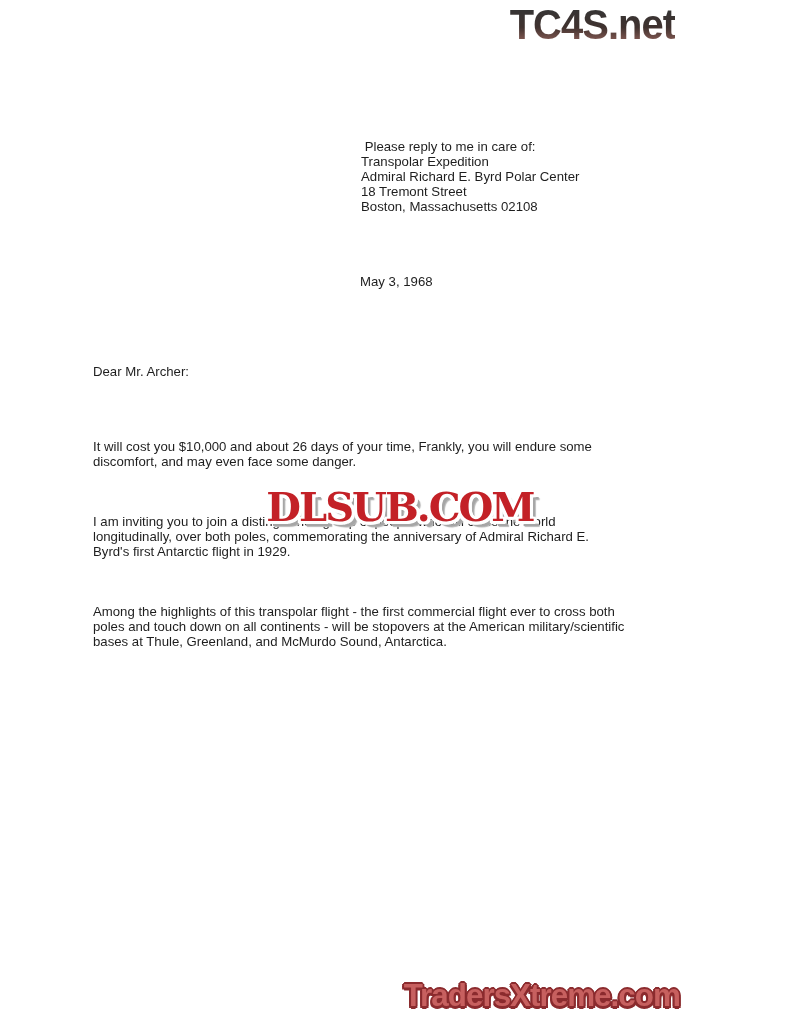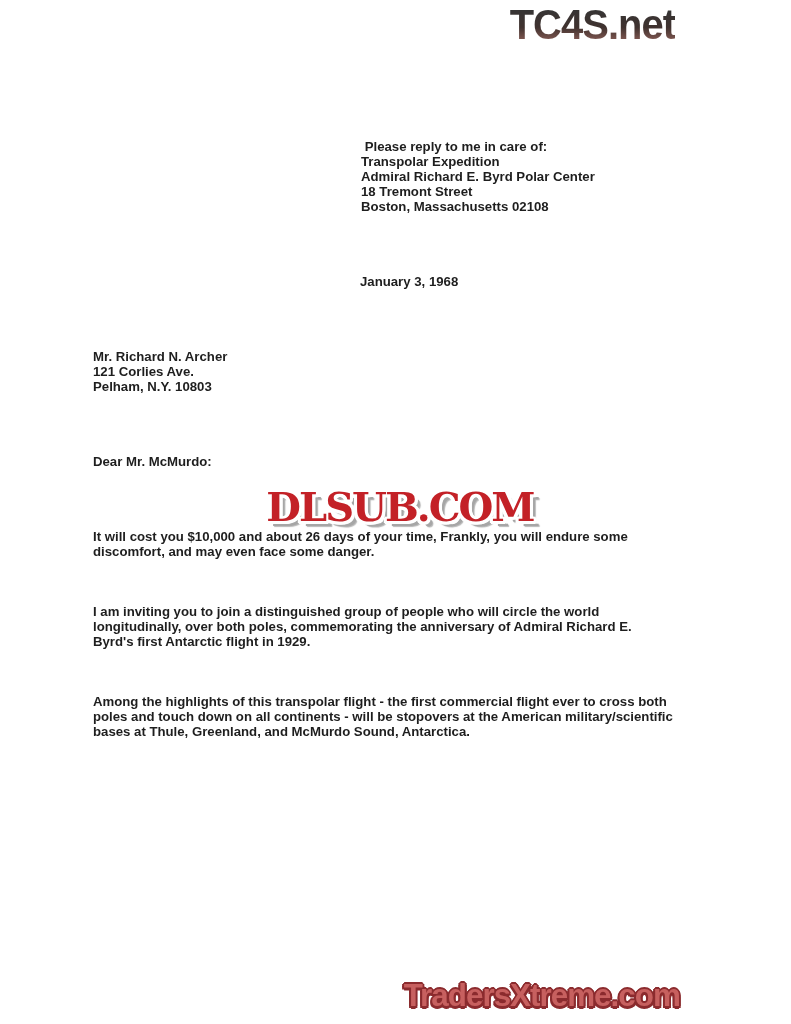--- a/index.html
+++ b/index.html
@@ -35,21 +35,21 @@
   
   .letter {
     position: absolute;
     top: 94px; left: 0;
     width: 791px;
     font-size: 13.2px;
     line-height: 15px;
     color: #1e1e1e;
     white-space: pre-wrap;
   }
-  .block { margin: 0 60px 15px 93px; font-weight: bold; }
+  .block { margin: 0 60px 15px 93px; }
   .reply-block { margin-left: 361px; }
   .date-line  { margin-left: 360px; }
 
   
   .dlsub-watermark {
     position: absolute;
     left: 253px; top: 483px;
     width: 294px; height: 52px;
     text-align: center;
     font-family: "DejaVu Serif", serif;
@@ -88,25 +88,24 @@
 <body>
 
 <div class="page">
 
   <div class="tc4s-logo">TC4S.net</div>
 
   <div class="letter">
 
     <div class="block reply-block"> Please reply to me in care of:<br>Transpolar Expedition<br>Admiral Richard E. Byrd Polar Center<br>18 Tremont Street<br>Boston, Massachusetts 02108</div>
 
-    <div class="block date-line">January 3, 1968</div>
+    <div class="block date-line">May 3, 1968</div>
 
-    <div class="block">Mr. Richard N. Archer<br>121 Corlies Ave.<br>Pelham, N.Y. 10803</div>
 
-    <div class="block">Dear Mr. McMurdo:</div>
+    <div class="block">Dear Mr. Archer:</div>
 
     <div class="block">It will cost you $10,000 and about 26 days of your time, Frankly, you will endure some<br>discomfort, and may even face some danger.</div>
     <div class="block">I am inviting you to join a distinguished group of people who will circle the world<br>longitudinally, over both poles, commemorating the anniversary of Admiral Richard E.<br>Byrd's first Antarctic flight in 1929.</div>
     <div class="block">Among the highlights of this transpolar flight - the first commercial flight ever to cross both<br>poles and touch down on all continents - will be stopovers at the American military/scientific<br>bases at Thule, Greenland, and McMurdo Sound, Antarctica.</div>
     
     
     
     
     
 

